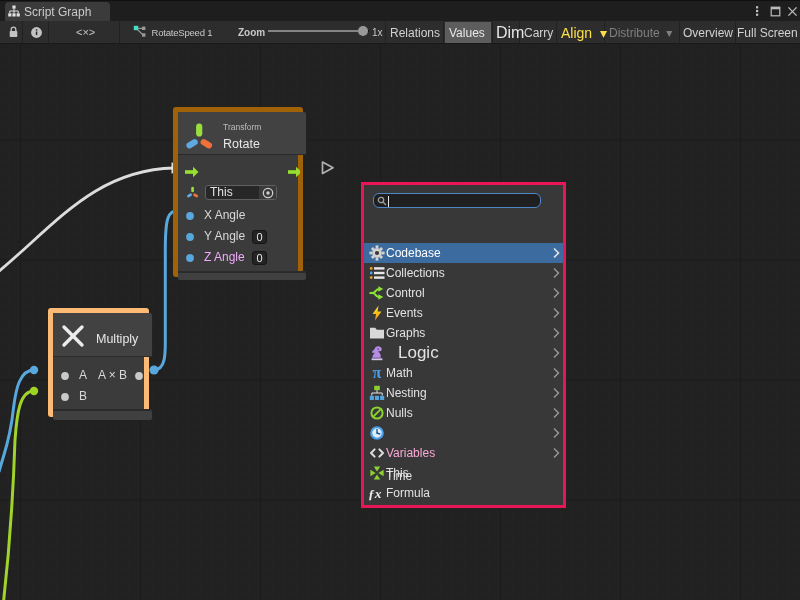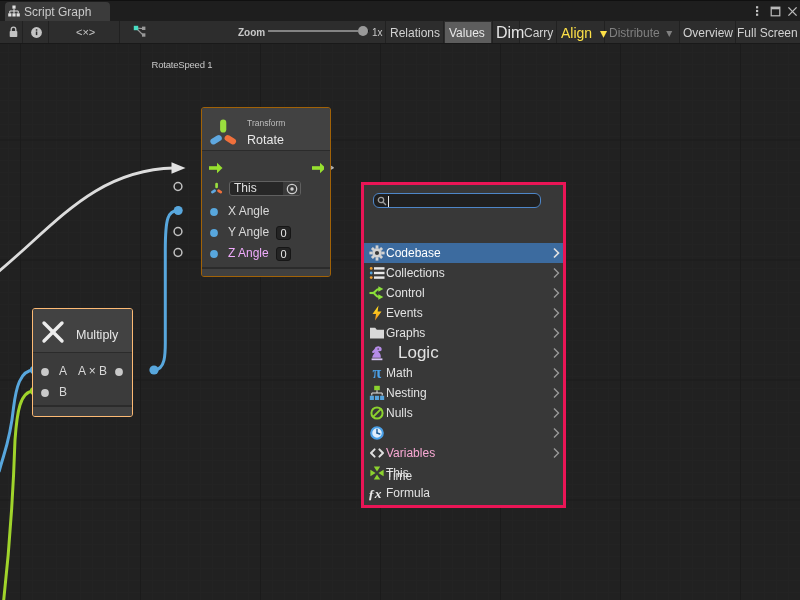--- a/index.html
+++ b/index.html
@@ -39,22 +39,22 @@
     <path d="M34,391 C20,391 17,412 15,440 C13,500 8,562 3.5,602" fill="none" stroke="#a0d42b" stroke-width="3"></path>
     <circle cx="34" cy="391" r="4.2" fill="#9ed223"></circle>
 
     <circle cx="178" cy="186.5" r="3.9" fill="none" stroke="#c0c0c0" stroke-width="1.5"></circle>
     <circle cx="178" cy="231.5" r="3.9" fill="none" stroke="#c0c0c0" stroke-width="1.5"></circle>
     <circle cx="178" cy="252.5" r="3.9" fill="none" stroke="#c0c0c0" stroke-width="1.5"></circle>
 
     <polygon points="322.5,162 333,167.8 322.5,173.6" fill="none" stroke="#b2b2b2" stroke-width="1.7" stroke-linejoin="round"></polygon>
   </svg>
 
-  <div class="abs" style="left:201px;top:107px;width:130px;height:170px;
-      background:#3b3b3b;border:1px solid #a16207;border-radius:3px;">
+  <div class="abs" style="left:173px;top:107px;width:130px;height:170px;
+      background:#3b3b3b;border:5px solid #a16207;border-radius:3px;">
 
     <div class="abs" style="left:0;top:0;width:128px;height:43px;background:#424242;
         border-bottom:1px solid #2b2b2b;border-radius:2px 2px 0 0;"></div>
     <svg class="abs" style="left:7px;top:10.5px" width="28" height="28" viewBox="0 0 28 28">
       <g>
         <rect x="11.1" y="0.6" width="6.2" height="13" rx="3.1" fill="#9ade3e"></rect>
         <g transform="rotate(121.5 14.2 16.4)">
           <rect x="11.1" y="1.9" width="6.2" height="12.3" rx="3.1" fill="#f0703c"></rect>
           </g>
         <g transform="rotate(-121.5 14.2 16.4)">
@@ -116,22 +116,22 @@
     <div class="txt" style="left:26px;top:138px;font-size:12px;line-height:15px;color:#f0abfc;">Z Angle</div>
     <div class="abs" style="left:74px;top:138.5px;width:15px;height:14px;background:#242424;
         border:1px solid #161616;border-radius:3px;color:#e8e8e8;font-size:11px;line-height:12.5px;
         text-align:center;">0</div>
 
     <div class="abs" style="left:0;top:159px;width:128px;height:2px;background:#2b2b2b;"></div>
     <div class="abs" style="left:0;top:161px;width:128px;height:7px;background:#404040;
         border-radius:0 0 2px 2px;"></div>
   </div>
 
-  <div class="abs" style="left:32px;top:308px;width:101px;height:109px;
-      background:#3b3b3b;border:1px solid #fdba74;border-radius:3px;">
+  <div class="abs" style="left:48px;top:308px;width:101px;height:109px;
+      background:#3b3b3b;border:5px solid #fdba74;border-radius:3px;">
     <div class="abs" style="left:0;top:0;width:99px;height:44px;background:#424242;
         border-bottom:1px solid #2b2b2b;border-radius:2px 2px 0 0;"></div>
     <svg class="abs" style="left:8px;top:11px" width="24" height="24" viewBox="0 0 24 24">
       <g stroke="#ececec" stroke-width="3.4" stroke-linecap="round">
         <line x1="3" y1="3" x2="21" y2="21"></line>
         <line x1="21" y1="3" x2="3" y2="21"></line>
       </g>
     </svg>
     <div class="txt" style="left:43px;top:18px;font-size:12.5px;line-height:16px;color:#e8e8e8;">Multiply</div>
 
@@ -376,21 +376,21 @@
 
   <div class="txt" style="left:76px;top:25px;font-size:11px;line-height:14px;color:#c8c8c8;">&lt;×&gt;</div>
 
   <svg class="abs" style="left:133px;top:25px" width="13" height="13" viewBox="0 0 13 13">
     <line x1="3" y1="3" x2="10" y2="3.6" stroke="#9a9a9a" stroke-width="1.1"></line>
     <line x1="3" y1="3" x2="10" y2="10" stroke="#9a9a9a" stroke-width="1.1"></line>
     <rect x="0.8" y="0.8" width="4.4" height="4.4" fill="#49ddc3"></rect>
     <rect x="9" y="1.6" width="3.4" height="3.4" fill="#9a9a9a"></rect>
     <rect x="9" y="8.3" width="3.4" height="3.4" fill="#9a9a9a"></rect>
   </svg>
-  <div class="txt" style="left:151.5px;top:25.5px;font-size:9.5px;letter-spacing:-0.2px;line-height:13px;color:#c8c8c8;margin-top:32px;">RotateSpeed 1</div>
+  <div class="txt" style="left:151.5px;top:25.5px;font-size:9.5px;letter-spacing:-0.2px;line-height:13px;color:#c8c8c8;">RotateSpeed 1</div>
   <div class="txt" style="left:238px;top:25.5px;font-size:10px;line-height:13px;color:#c8c8c8;font-weight:bold;">Zoom</div>
 
   <div class="abs" style="left:268px;top:29.5px;width:101px;height:2px;background:#16191d;"></div>
   <div class="abs" style="left:268px;top:29.5px;width:90px;height:2px;background:#848484;"></div>
   <div class="abs" style="left:358px;top:25.5px;width:10px;height:10px;border-radius:50%;background:#999999;"></div>
   <div class="txt" style="left:372px;top:25.5px;font-size:10px;line-height:13px;color:#c8c8c8;">1x</div>
 
   <div class="abs" style="left:444.5px;top:22px;width:46px;height:20.5px;background:#5d5d5d;"></div>
   <div class="txt" style="left:390px;top:26px;font-size:12px;line-height:14px;color:#d2d2d2;">Relations</div>
   <div class="txt" style="left:449px;top:26px;font-size:12px;line-height:14px;color:#e8e8e8;">Values</div>

